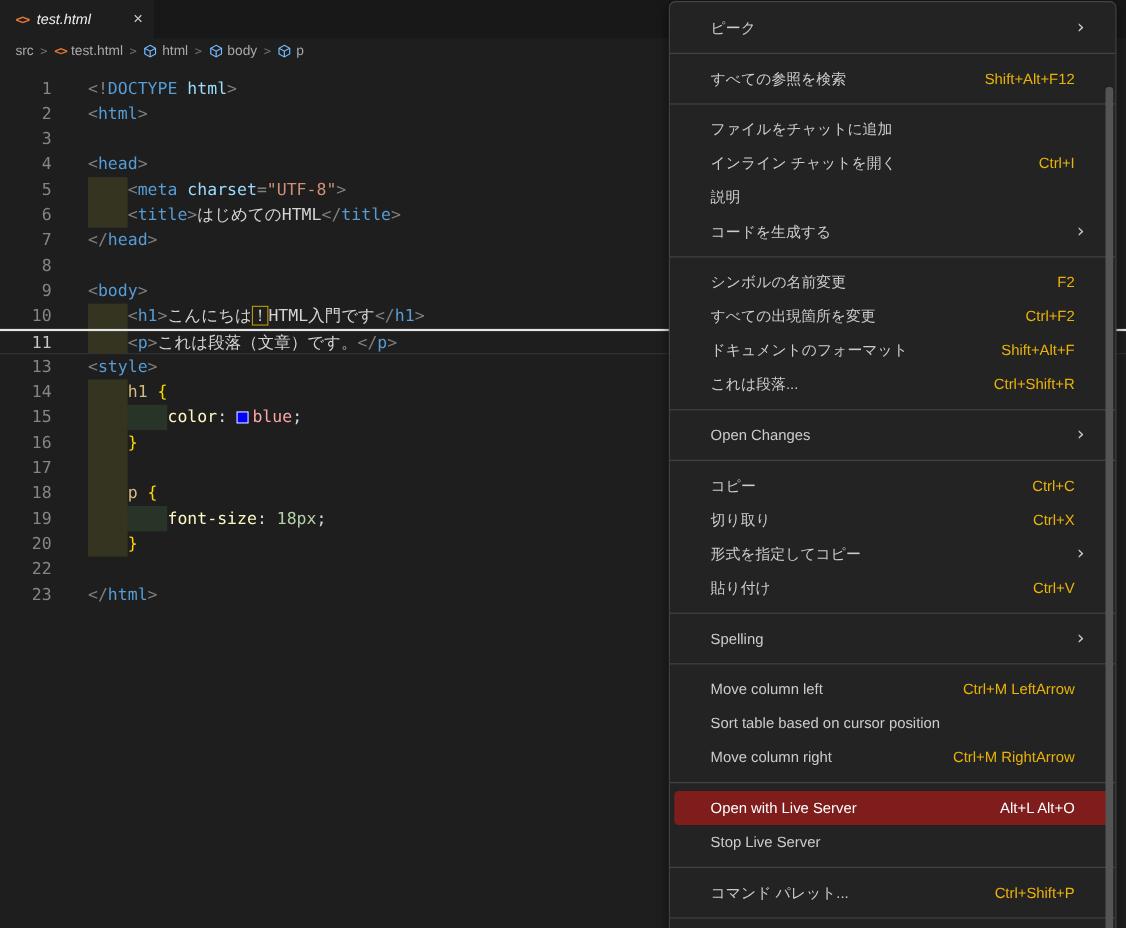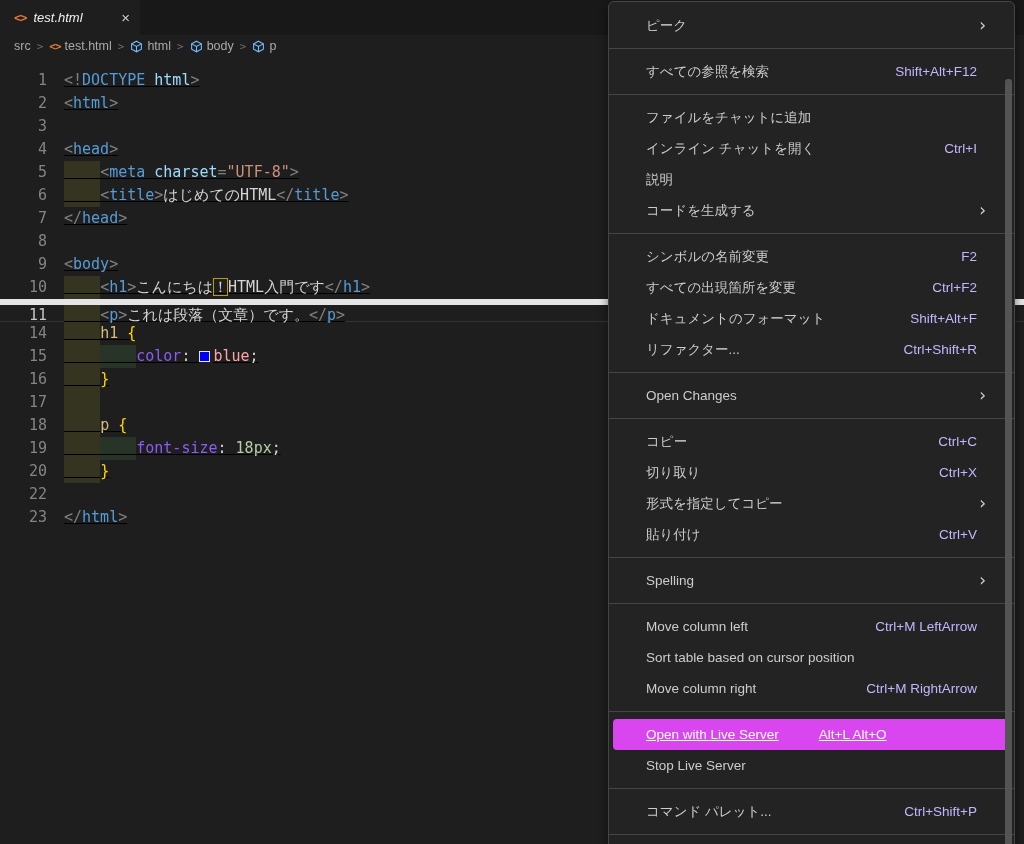--- a/index.html
+++ b/index.html
@@ -21,48 +21,48 @@
   .crumb { display:flex; align-items:center; }
   .crumb .ci { margin-right:4px; display:flex; align-items:center; }
   .crumb-sep { color:#6e6e6e; margin:0 6px; font-size:11px; font-family:"DejaVu Sans Mono", monospace; }
   .bc-html-icon { color:#e37933; font-family:"DejaVu Sans Mono", monospace; font-weight:bold;
          font-size:11px; letter-spacing:-1px; }
 
   
   .editor { position:absolute; top:57px; left:0; width:1024px; height:787px; background:#1e1e1e;
             padding-top:12px; font-family:"DejaVu Sans Mono", monospace; font-size:15px; }
   .line { height:23px; line-height:23px; display:flex; white-space:pre; position:relative; }
-  .line.active { border-top:6px solid #e5e5e5; border-bottom:1px solid #333333; height:23px; line-height:21px; }
+  .line.active { border-top:2px solid #e5e5e5; border-bottom:1px solid #333333; height:23px; line-height:21px; }
   .gutter { width:47px; text-align:right; color:#858585; flex:none; }
   .line.active .gutter { color:#c6c6c6; }
-  .lcode { position:relative; margin-left:17px; flex:1;text-decoration:underline; }
+  .lcode { position:relative; margin-left:33px; flex:1; }
   .lcode .tok { position:relative; z-index:1; }
   .ind { position:absolute; top:0; bottom:0; z-index:0; }
   .ind1 { background:rgba(255,255,64,0.10); }
   .ind2 { background:rgba(127,255,127,0.10); }
 
   .tk-pun { color:#808080; } .tk-tag { color:#569cd6; } .tk-attr { color:#9cdcfe; }
   .tk-str { color:#ce9178; } .tk-txt { color:#d4d4d4; } .tk-sel { color:#d7ba7d; }
-  .tk-brace { color:#ffd700; } .tk-prop { color:#8b5cf6; } .tk-val { color:#fca5a5; }
+  .tk-brace { color:#ffd700; } .tk-prop { color:#fef9c3; } .tk-val { color:#fca5a5; }
   .tk-num { color:#b5cea8; } .tk-ws { color:#d4d4d4; }
   .tk-uni { color:#d4d4d4; outline:1px solid #bd9b03; outline-offset:-1px; }
   .swatch { display:inline-block; width:11px; height:11px; background:#0000ff;
             border:1px solid #e8e8e8; vertical-align:-1px; margin-right:3px; }
 
   
   .ctxmenu { position:absolute; left:608px; top:1px; width:407px; height:860px;
              background:#232323; border:1px solid #454545; border-radius:6px;
              padding-top:8px; box-shadow:0 4px 10px rgba(0,0,0,.5); }
   .menu-item { height:31px; margin:0 4px; border-radius:4px; display:flex; align-items:center;
-               padding:0 24px 0 33px; color:#cccccc; font-size:13.5px; cursor:pointer; }
+               padding:0 24px 0 33px; color:#cccccc; font-size:13.5px; cursor:pointer;justify-content:space-between; }
   .menu-item .mlabel { flex:none; }
-  .menu-item .mshortcut { margin-left:auto; color:#c4b5fd; padding-right:9px; }
+  .menu-item .mshortcut { margin-left:auto; color:#eab308; padding-right:9px; }
   .menu-item .marrow { margin-left:auto; color:#cccccc; font-size:17px; line-height:17px;
                font-family:"DejaVu Sans", sans-serif; }
-  .menu-item.selected { background:#d946ef; color:#ffffff;text-decoration:underline; }
+  .menu-item.selected { background:#7f1d1d; color:#ffffff; }
   .menu-item.selected .mshortcut, .menu-item.selected .marrow { color:#ffffff;margin-left:40px; }
   .menu-sep { height:1px; background:#454545; margin:7px 0; }
   .menu-scrollbar { position:absolute; top:77px; right:2px; bottom:3px; width:7px;
                background:#545454; border-radius:3px; }
 </style>
 </head>
 <body>
 
 <div class="tabbar">
   <div class="tab">
@@ -118,20 +118,21 @@
     <div class="line"><span class="gutter">2</span><span class="lcode"><span class="tok tk-pun">&lt;</span><span class="tok tk-tag">html</span><span class="tok tk-pun">&gt;</span></span></div>
     <div class="line"><span class="gutter">3</span><span class="lcode"></span></div>
     <div class="line"><span class="gutter">4</span><span class="lcode"><span class="tok tk-pun">&lt;</span><span class="tok tk-tag">head</span><span class="tok tk-pun">&gt;</span></span></div>
     <div class="line"><span class="gutter">5</span><span class="lcode"><span class="ind ind1" style="left: calc(0ch); width: 4ch;"></span><span class="tok tk-ws">    </span><span class="tok tk-pun">&lt;</span><span class="tok tk-tag">meta</span><span class="tok tk-ws"> </span><span class="tok tk-attr">charset</span><span class="tok tk-pun">=</span><span class="tok tk-str">"UTF-8"</span><span class="tok tk-pun">&gt;</span></span></div>
     <div class="line"><span class="gutter">6</span><span class="lcode"><span class="ind ind1" style="left: calc(0ch); width: 4ch;"></span><span class="tok tk-ws">    </span><span class="tok tk-pun">&lt;</span><span class="tok tk-tag">title</span><span class="tok tk-pun">&gt;</span><span class="tok tk-txt">はじめてのHTML</span><span class="tok tk-pun">&lt;/</span><span class="tok tk-tag">title</span><span class="tok tk-pun">&gt;</span></span></div>
     <div class="line"><span class="gutter">7</span><span class="lcode"><span class="tok tk-pun">&lt;/</span><span class="tok tk-tag">head</span><span class="tok tk-pun">&gt;</span></span></div>
     <div class="line"><span class="gutter">8</span><span class="lcode"></span></div>
     <div class="line"><span class="gutter">9</span><span class="lcode"><span class="tok tk-pun">&lt;</span><span class="tok tk-tag">body</span><span class="tok tk-pun">&gt;</span></span></div>
     <div class="line"><span class="gutter">10</span><span class="lcode"><span class="ind ind1" style="left: calc(0ch); width: 4ch;"></span><span class="tok tk-ws">    </span><span class="tok tk-pun">&lt;</span><span class="tok tk-tag">h1</span><span class="tok tk-pun">&gt;</span><span class="tok tk-txt">こんにちは</span><span class="tok tk-uni">！</span><span class="tok tk-txt">HTML入門です</span><span class="tok tk-pun">&lt;/</span><span class="tok tk-tag">h1</span><span class="tok tk-pun">&gt;</span></span></div>
     <div class="line active"><span class="gutter">11</span><span class="lcode"><span class="ind ind1" style="left: calc(0ch); width: 4ch;"></span><span class="tok tk-ws">    </span><span class="tok tk-pun">&lt;</span><span class="tok tk-tag">p</span><span class="tok tk-pun">&gt;</span><span class="tok tk-txt">これは段落（文章）です。</span><span class="tok tk-pun">&lt;/</span><span class="tok tk-tag">p</span><span class="tok tk-pun">&gt;</span></span></div>
+    <div class="line"><span class="gutter">13</span><span class="lcode"><span class="tok tk-pun">&lt;</span><span class="tok tk-tag">style</span><span class="tok tk-pun">&gt;</span></span></div>
     <div class="line"><span class="gutter">14</span><span class="lcode"><span class="ind ind1" style="left: calc(0ch); width: 4ch;"></span><span class="tok tk-ws">    </span><span class="tok tk-sel">h1</span><span class="tok tk-ws"> </span><span class="tok tk-brace">{</span></span></div>
     <div class="line"><span class="gutter">15</span><span class="lcode"><span class="ind ind1" style="left: calc(0ch); width: 4ch;"></span><span class="ind ind2" style="left: calc(4ch); width: 4ch;"></span><span class="tok tk-ws">        </span><span class="tok tk-prop">color</span><span class="tok tk-txt">: </span><span class="swatch tok"></span><span class="tok tk-val">blue</span><span class="tok tk-txt">;</span></span></div>
     <div class="line"><span class="gutter">16</span><span class="lcode"><span class="ind ind1" style="left: calc(0ch); width: 4ch;"></span><span class="tok tk-ws">    </span><span class="tok tk-brace">}</span></span></div>
     <div class="line"><span class="gutter">17</span><span class="lcode"><span class="ind ind1" style="left: calc(0ch); width: 4ch;"></span></span></div>
     <div class="line"><span class="gutter">18</span><span class="lcode"><span class="ind ind1" style="left: calc(0ch); width: 4ch;"></span><span class="tok tk-ws">    </span><span class="tok tk-sel">p</span><span class="tok tk-ws"> </span><span class="tok tk-brace">{</span></span></div>
     <div class="line"><span class="gutter">19</span><span class="lcode"><span class="ind ind1" style="left: calc(0ch); width: 4ch;"></span><span class="ind ind2" style="left: calc(4ch); width: 4ch;"></span><span class="tok tk-ws">        </span><span class="tok tk-prop">font-size</span><span class="tok tk-txt">: </span><span class="tok tk-num">18px</span><span class="tok tk-txt">;</span></span></div>
     <div class="line"><span class="gutter">20</span><span class="lcode"><span class="ind ind1" style="left: calc(0ch); width: 4ch;"></span><span class="tok tk-ws">    </span><span class="tok tk-brace">}</span></span></div>
     <div class="line"><span class="gutter">22</span><span class="lcode"></span></div>
     <div class="line"><span class="gutter">23</span><span class="lcode"><span class="tok tk-pun">&lt;/</span><span class="tok tk-tag">html</span><span class="tok tk-pun">&gt;</span></span></div>
   </div>
@@ -169,21 +170,21 @@
     </div>
     <div class="menu-item">
       <span class="mlabel">すべての出現箇所を変更</span>
       <span class="mshortcut">Ctrl+F2</span>
     </div>
     <div class="menu-item">
       <span class="mlabel">ドキュメントのフォーマット</span>
       <span class="mshortcut">Shift+Alt+F</span>
     </div>
     <div class="menu-item">
-      <span class="mlabel">リファクター...</span>
+      <span class="mlabel">これは段落...</span>
       <span class="mshortcut">Ctrl+Shift+R</span>
     </div>
     <div class="menu-sep"></div>
     <div class="menu-item">
       <span class="mlabel">Open Changes</span>
       <span class="marrow">›</span>
     </div>
     <div class="menu-sep"></div>
     <div class="menu-item">
       <span class="mlabel">コピー</span>

